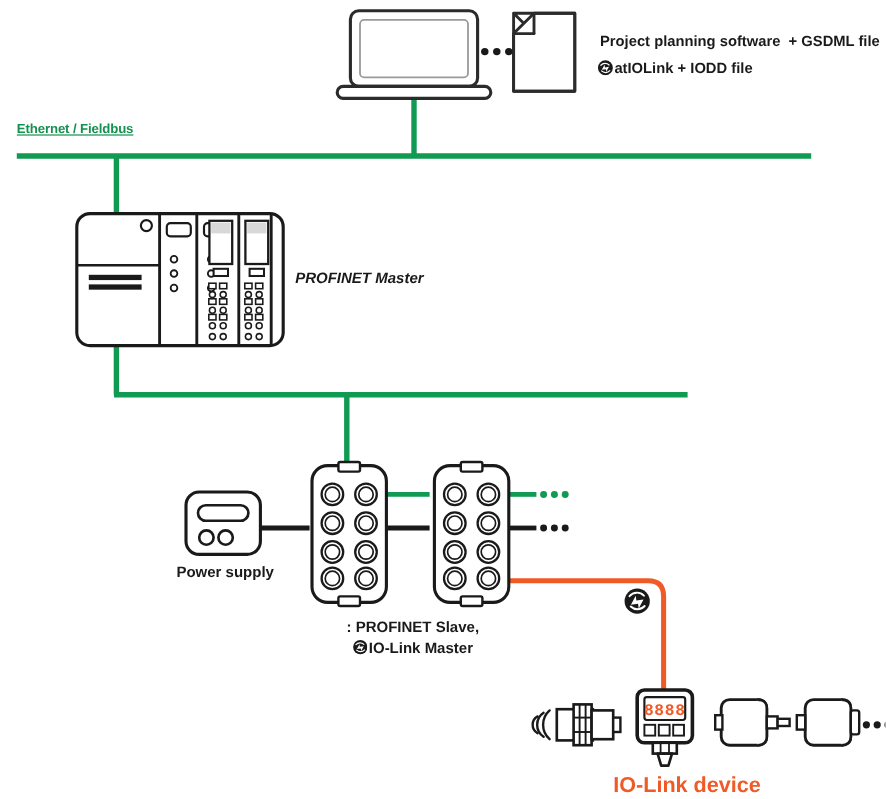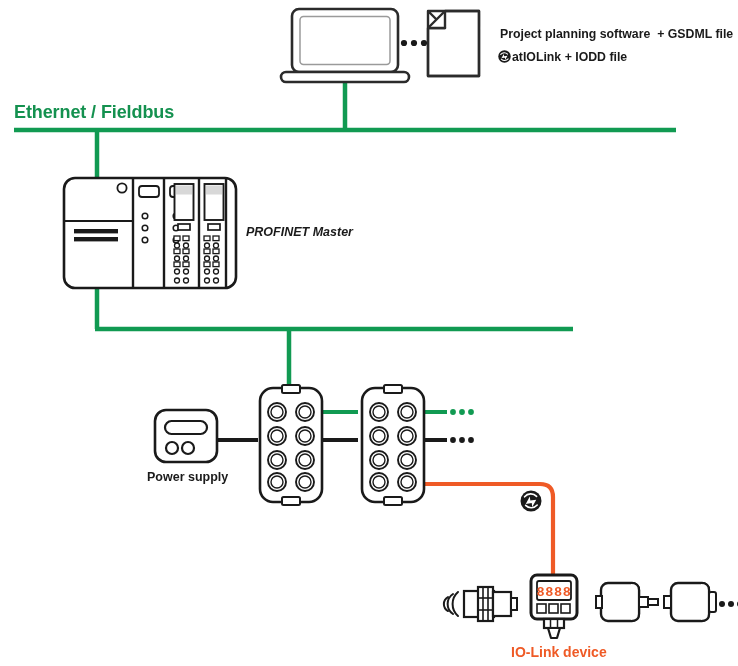--- a/index.html
+++ b/index.html
@@ -28,39 +28,40 @@
   .lbl {
     position: absolute;
     font-family: "Liberation Sans", sans-serif;
     font-weight: bold;
     color: #1a1a1a;
     white-space: nowrap;
     line-height: 1.32;
   }
   .lbl-bus {
     color: #14914f;
-    font-size: 18px;
+    font-size: 11px;
     letter-spacing: -0.1px;
+    text-decoration: underline;
   }
   .lbl-master {
     font-size: 12.5px;
     font-style: italic;
   }
   .lbl-power {
     font-size: 12.5px;
   }
   .lbl-adio {
     font-size: 12.5px;
     text-align: center;
   }
   .lbl-top {
     font-size: 12.3px;
   }
   .lbl-iolink-device {
-    font-size: 14px;
+    font-size: 18px;
     color: #ef5a26;
   }
   .lbl-line {
     display: block;
   }
   .inline-icon {
     display: inline-block;
     vertical-align: -2px;
     margin-right: 1px;
   }
@@ -350,17 +351,28 @@
     </span>
   </div>
 
   <div class="lbl lbl-bus" style="left:14px; top:101px;">Ethernet / Fieldbus</div>
 
   <div class="lbl lbl-master" style="left:246px; top:224px;">PROFINET Master</div>
 
   <div class="lbl lbl-power" style="left:147px; top:469px;text-align:center;">Power supply</div>
 
   <div class="lbl lbl-adio" style="left:269px; top:515px; width:150px; text-align:center;">
+    <span class="lbl-line">: PROFINET Slave,</span>
+    <span class="lbl-line">
+      <span class="inline-icon">
+        <svg width="12.5" height="12.5" viewBox="0 0 22 22">
+          <circle cx="11" cy="11" r="10.5" fill="#1a1a1a"></circle>
+          <path d="M 5.6 13 L 10.4 6.6 L 10.4 10.4 L 16.2 10.4 L 11.4 16.8 L 11.4 13 Z" fill="#ffffff" transform="rotate(-8 11 11)"></path>
+          <path d="M 4.6 7.4 A 8 8 0 0 1 16.2 7.0" fill="none" stroke="#ffffff" stroke-width="1.7" stroke-linecap="round"></path>
+          <path d="M 17.2 15.0 A 8 8 0 0 1 5.6 15.4" fill="none" stroke="#ffffff" stroke-width="1.7" stroke-linecap="round"></path>
+        </svg>
+      </span><span>IO-Link Master</span>
+    </span>
   </div>
 
   <div class="lbl lbl-iolink-device" style="left:511px; top:643px;">IO-Link device</div>
 
 </div>
 
 </body></html>

